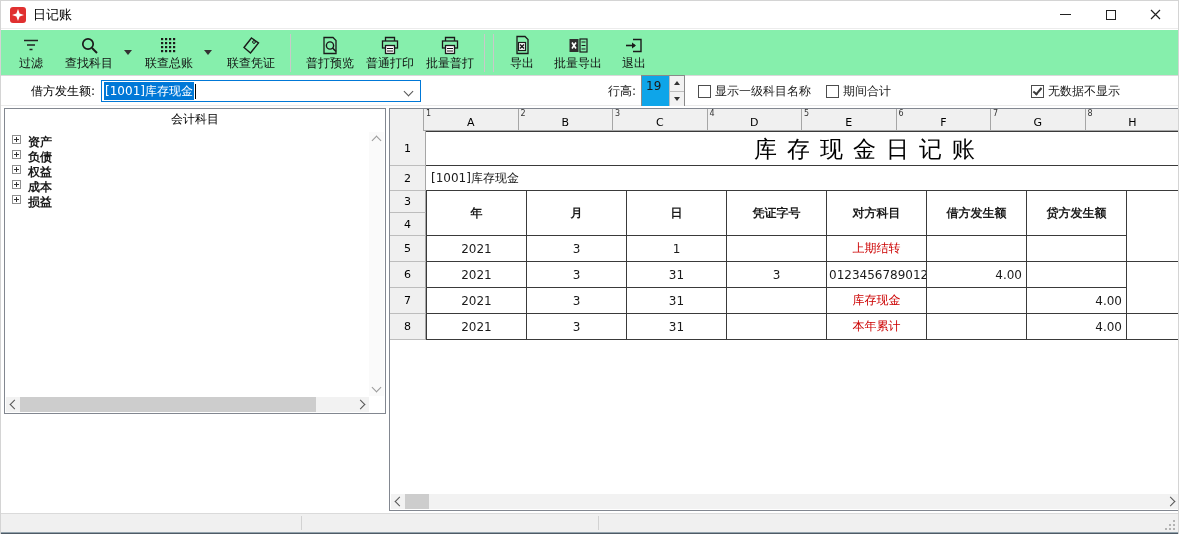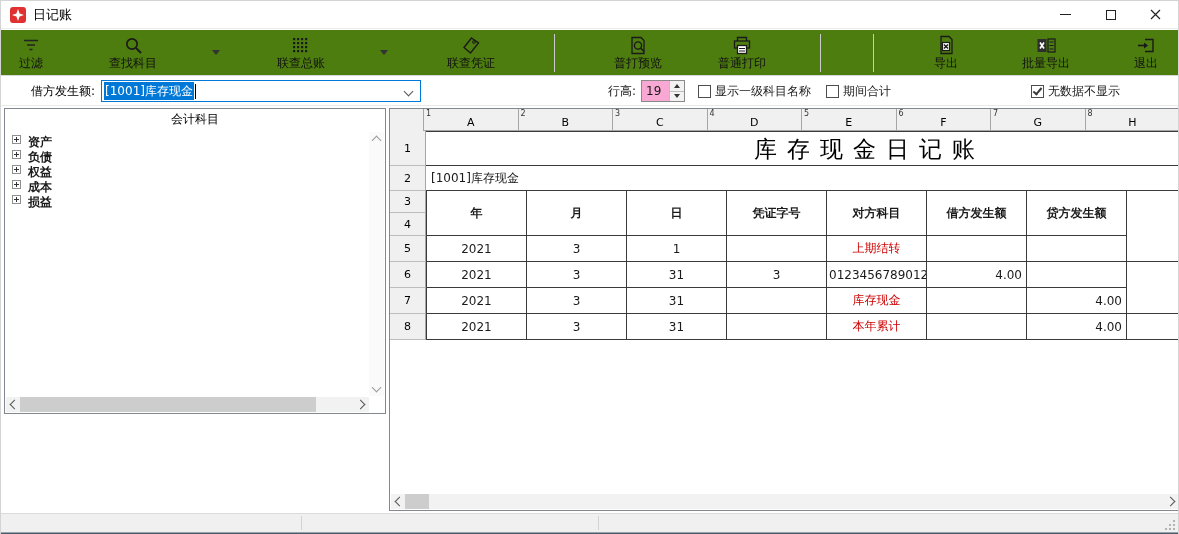--- a/index.html
+++ b/index.html
@@ -14,22 +14,22 @@
   .app-icon { width:16px; height:16px; margin-left:9px; background:#e03030; border-radius:3px;
               position:relative; }
   .app-icon svg { position:absolute; left:2px; top:2px; }
   .title-text { margin-left:7px; font-size:13px; color:#000; }
   .win-controls { margin-left:auto; display:flex; height:28px; }
   .win-btn { width:45px; height:28px; display:flex; align-items:center; justify-content:center; }
   .glyph-min { width:11px; height:1px; background:#222; }
   .glyph-max { width:10px; height:10px; border:1px solid #222; }
 
   
-  .toolbar { position:absolute; left:0; top:29px; right:0; height:46px; background:#4d7c0f;
-             border-bottom:1px solid #d9d9d9; display:flex; align-items:center; padding-left:12px;gap:44px; }
+  .toolbar { position:absolute; left:0; top:29px; right:0; height:46px; background:#86efac;
+             border-bottom:1px solid #d9d9d9; display:flex; align-items:center; padding-left:12px; }
   .tbtn { display:flex; flex-direction:column; align-items:center; justify-content:center;
           height:42px; padding:0 6px; background:transparent; border:none; cursor:default; }
   .tbtn .ticon { height:21px; display:flex; align-items:center; }
   .tbtn .tlabel { font-size:12px; color:#111; line-height:15px; white-space:nowrap;
                   font-family:"DejaVu Sans","Liberation Sans",sans-serif; }
   .drop-arrow { width:0; height:0; border-left:4px solid transparent; border-right:4px solid transparent;
                 border-top:5px solid #333; margin:0 5px; align-self:center; }
   .tsep { width:1px; height:38px; background:#c9c9c9; margin:0 9px; }
   .tsep.narrow { margin:0 4px; }
 
@@ -37,21 +37,21 @@
   .filterbar { position:absolute; left:0; top:76px; right:0; height:29px; background:#fff;
                display:flex; align-items:center; border-bottom:1px solid #eaeaea; }
   .fb-label { margin-left:30px; color:#000; }
   .combo { margin-left:6px; width:320px; height:22px; border:1px solid #0078d7; background:#fff;
            display:flex; align-items:center; padding-left:2px; position:relative; }
   .combo-sel { background:#0078d7; color:#fff; padding:1px 1px; line-height:16px; white-space:nowrap; }
   .combo-caret { width:1px; height:15px; background:#000; margin-left:1px; }
   .combo-chev { position:absolute; right:8px; top:7px; width:7px; height:7px;
                 border-left:1.4px solid #555; border-top:1.4px solid #555; transform:rotate(225deg); }
   .rh-label { margin-left:187px; }
-  .spinbox { margin-left:5px; width:44px; height:22px; border:1px solid #8a8a8a; background:#f9a8d4;
+  .spinbox { margin-left:5px; width:44px; height:32px; border:1px solid #8a8a8a; background:#0ea5e9;
              display:flex; position:relative; }
   .spin-val { flex:1; padding:3px 0 0 4px; font-size:12px; }
   .spin-btns { width:15px; border-left:1px solid #bdbdbd; display:flex; flex-direction:column; }
   .spin-up,.spin-dn { flex:1; background:#f2f2f2; display:flex; align-items:center; justify-content:center; }
   .spin-up { border-bottom:1px solid #bdbdbd; }
   .tri-up { width:0; height:0; border-left:3.5px solid transparent; border-right:3.5px solid transparent; border-bottom:4px solid #333; }
   .tri-dn { width:0; height:0; border-left:3.5px solid transparent; border-right:3.5px solid transparent; border-top:4px solid #333; }
   .cbx { display:flex; align-items:center; }
   .cbx-box { width:13px; height:13px; border:1px solid #4d4d4d; background:#fff; position:relative; }
   .cbx-box .tick { display:none; position:absolute; left:3px; top:0px; width:5px; height:9px;
@@ -231,20 +231,31 @@
       <span class="ticon">
         <svg width="20" height="19" viewBox="0 0 20 19">
             <path d="M5.5 5 V1.5 h9 V5" fill="none" stroke="#1a1a1a" stroke-width="1.3"></path>
             <rect x="2.5" y="5" width="15" height="7" fill="none" stroke="#1a1a1a" stroke-width="1.3"></rect>
             <rect x="5.5" y="9.5" width="9" height="8" fill="#fff" stroke="#1a1a1a" stroke-width="1.3"></rect>
             <path d="M7 12.5 h6 M7 15 h6" stroke="#1a1a1a" stroke-width="1"></path>
           </svg>
       </span>
       <span class="tlabel">普通打印</span>
     </button>
+    <button class="tbtn">
+      <span class="ticon">
+        <svg width="20" height="19" viewBox="0 0 20 19">
+            <path d="M5.5 5 V1.5 h9 V5" fill="none" stroke="#1a1a1a" stroke-width="1.3"></path>
+            <rect x="2.5" y="5" width="15" height="7" fill="none" stroke="#1a1a1a" stroke-width="1.3"></rect>
+            <rect x="5.5" y="9.5" width="9" height="8" fill="#fff" stroke="#1a1a1a" stroke-width="1.3"></rect>
+            <path d="M7 12.5 h6 M7 15 h6" stroke="#1a1a1a" stroke-width="1"></path>
+          </svg>
+      </span>
+      <span class="tlabel">批量普打</span>
+    </button>
     <span class="tsep narrow"></span>
     <span class="tsep narrow"></span>
     <button class="tbtn" style="margin-left:6px">
       <span class="ticon">
         <svg width="20" height="20" viewBox="0 0 20 20">
             <path d="M5 1.5 h8 l3 3 V18.5 H5 Z" fill="none" stroke="#1a1a1a" stroke-width="1.3"></path>
             <rect x="6.5" y="7.5" width="7" height="8" fill="#fff" stroke="#1a1a1a" stroke-width="1.2"></rect>
             <path d="M8 9.5 l4 4 M12 9.5 l-4 4" stroke="#1a1a1a" stroke-width="1.5"></path>
           </svg>
       </span>

